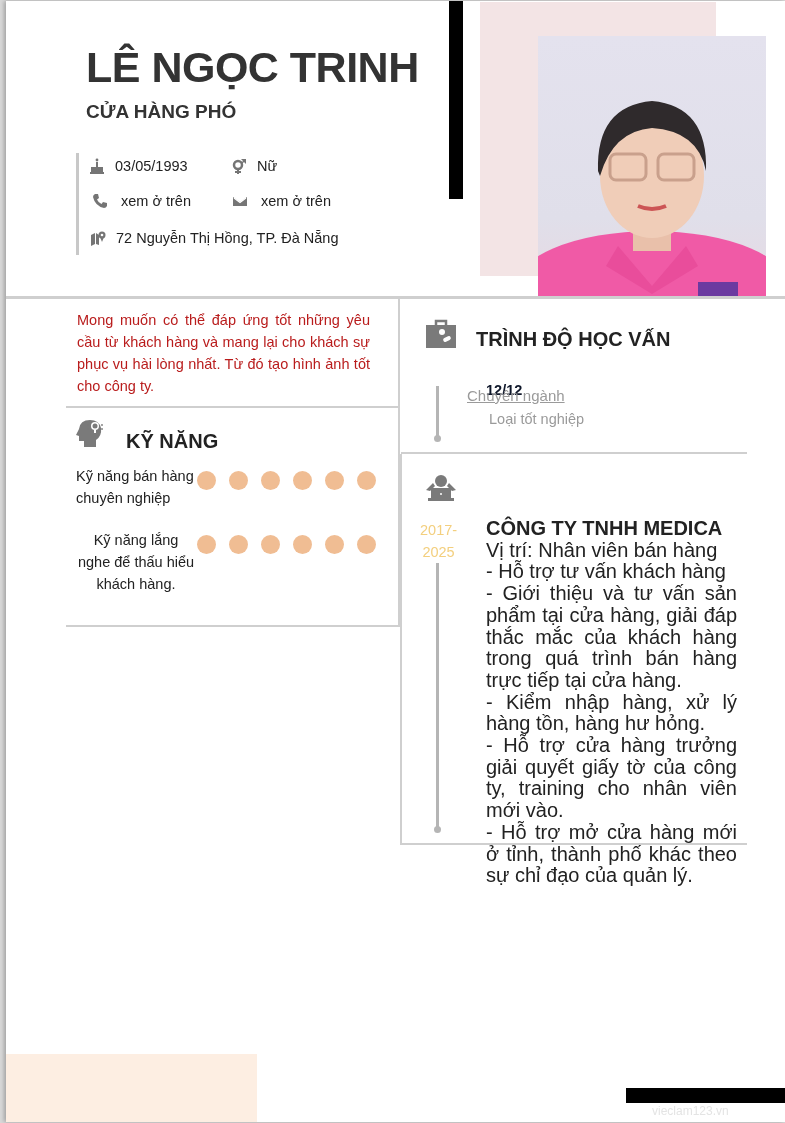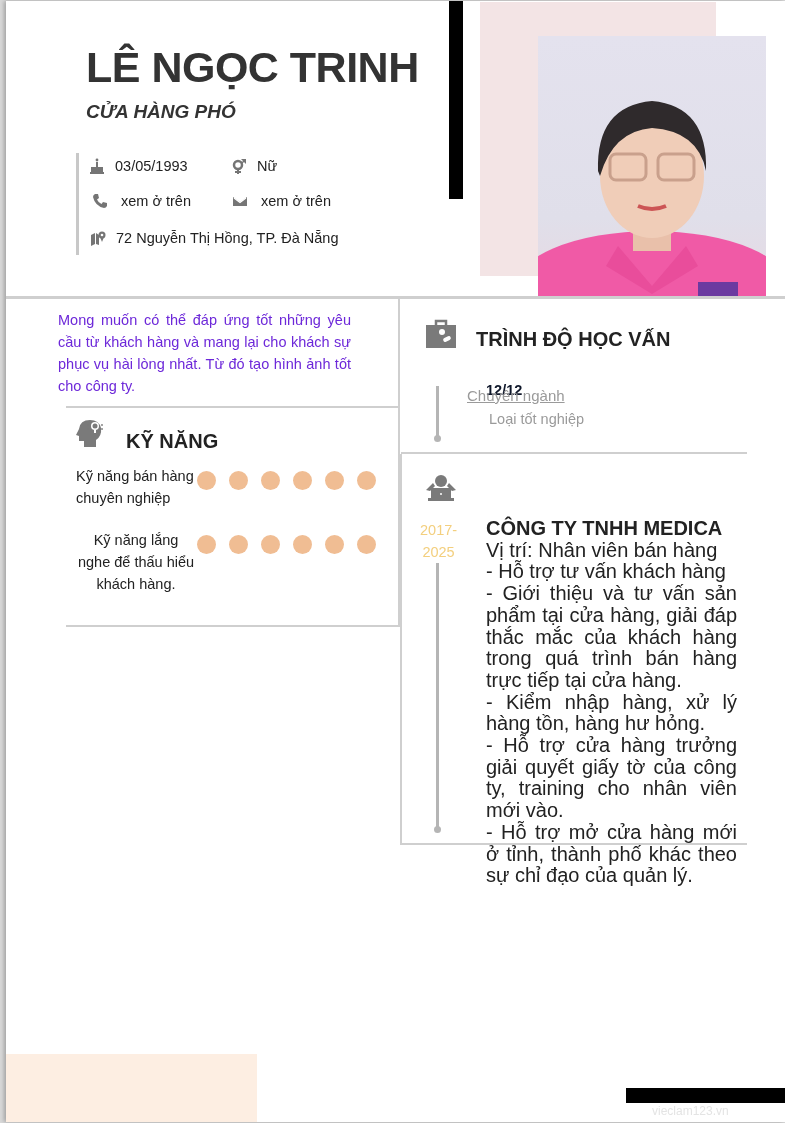--- a/index.html
+++ b/index.html
@@ -1,29 +1,29 @@
 <!DOCTYPE html>
 <html><head>
 <meta charset="utf-8">
 <style>
   html, body { margin:0; padding:0; }
   body { width:785px; height:1123px; position:relative; overflow:hidden; background:#d9d9d9; font-family:"Liberation Sans", sans-serif; }
   .page { position:absolute; left:6px; top:1px; width:779px; height:1121px; background:#fff; box-shadow:-2px 0 4px rgba(0,0,0,0.25); }
   .abs { position:absolute; }
   .name { left:80px; top:42px; font-size:43px; font-weight:bold; color:#333; letter-spacing:-0.5px; white-space:nowrap; }
-  .title { left:80px; top:100px; font-size:19px; font-weight:bold; color:#333; white-space:nowrap;font-style:italic; }
+  .title { left:80px; top:100px; font-size:19px; font-weight:bold; color:#333; white-space:nowrap; }
   .info-bar { left:70px; top:152px; width:3px; height:102px; background:#c8c8c8; }
   .info { font-size:14.5px; color:#222; white-space:nowrap; display:flex; align-items:center; }
   .info svg { width:16px; height:16px; fill:#757575; margin-right:10px; }
   .black-bar { left:443px; top:0; width:14px; height:198px; background:#000; }
   .pink-box { left:474px; top:1px; width:236px; height:274px; background:#f3e4e5; }
   .photo { left:532px; top:35px; width:228px; height:260px; background:linear-gradient(180deg,#e4e2ee 0%, #e0dfea 70%, #e8d9e2 100%); overflow:hidden; }
   .hr-top { left:0; top:295px; width:779px; height:3px; background:#cfcfcf; }
   .vdivider { left:392px; top:298px; width:2px; height:328px; background:#cfcfcf; }
-  .objective { left:52px; top:308px; width:293px; font-size:14.5px; line-height:22px; color:#6d28d9; text-align:justify; }
+  .objective { left:71px; top:308px; width:293px; font-size:14.5px; line-height:22px; color:#b91c1c; text-align:justify; }
   .hr-skill-top { left:60px; top:405px; width:334px; height:2px; background:#cfcfcf; }
   .hr-skill-bot { left:60px; top:624px; width:334px; height:2px; background:#cfcfcf; }
   .sec-title { font-size:20px; font-weight:bold; color:#222; white-space:nowrap;text-align:right; }
   .skill-label { font-size:14.5px; line-height:22px; color:#222; width:120px; }
   .dots { display:flex; gap:13px; }
   .dot { width:19px; height:19px; border-radius:50%; background:#f0bd93; }
   .hr-edu { left:395px; top:451px; width:346px; height:2px; background:#cfcfcf; }
   .hr-exp { left:395px; top:842px; width:346px; height:2px; background:#cfcfcf; }
   .vl-exp { left:394px; top:453px; width:2px; height:391px; background:#cfcfcf; }
   .timeline { width:3px; background:#b5b5b5; }

